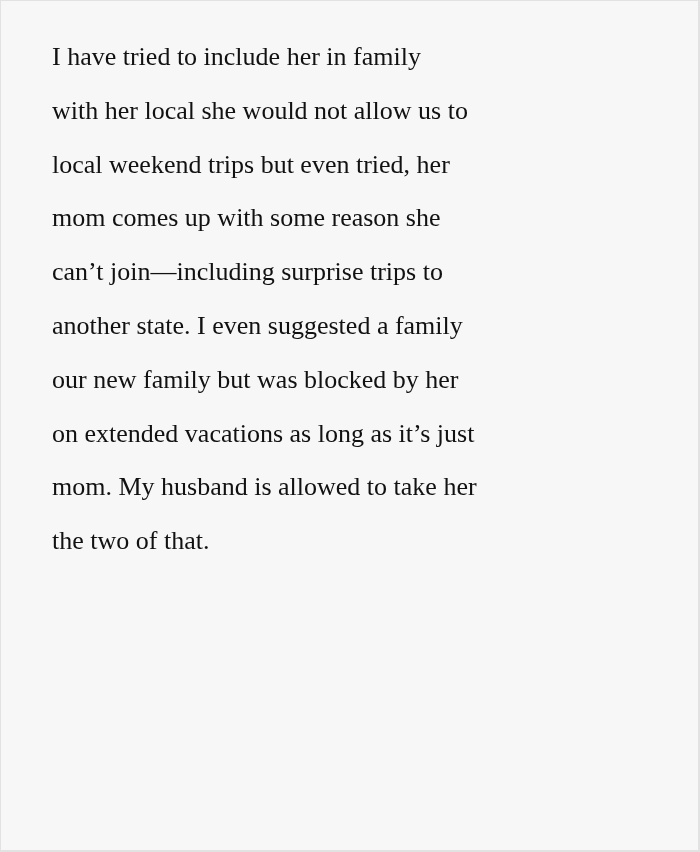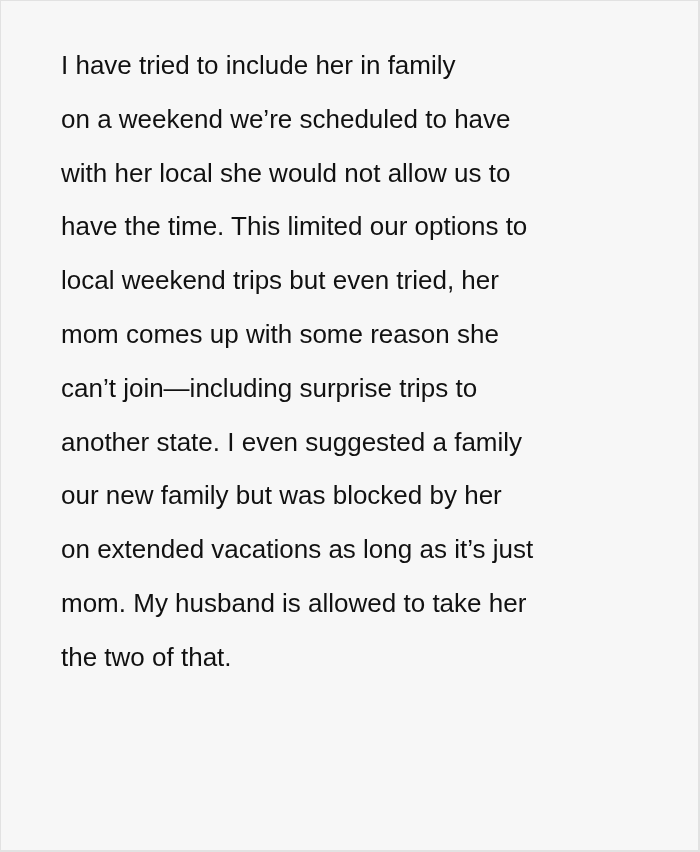--- a/index.html
+++ b/index.html
@@ -19,42 +19,40 @@
       height: 852px;
       background: #f7f7f7;
       border: 1px solid #e2e2e2;
       border-right-width: 2px;
       border-bottom-width: 2px;
     }
     .text-block {
       position: absolute;
       left: 44px;
       top: 22px;
-      margin: 16px;
-      font-family: Liberation Sans, sans-serif;
+      margin: 7px;
+      font-family: Liberation Serif, serif;
       font-size: 26px;
       line-height: 53.8px;
       color: #111111;
       letter-spacing: 0;
       white-space: nowrap;
     }
     .line {
       display: block;
       height: 53.8px;
     }
   </style>
 </head>
 <body>
 
 <div class="card">
   <p class="text-block">
     <span class="line">I have tried to include her in family</span>
-    <span class="line">on a weekend we’re scheduled to have</span>
     <span class="line">with her local she would not allow us to</span>
-    <span class="line">have the time. This limited our options to</span>
     <span class="line">local weekend trips but even tried, her</span>
     <span class="line">mom comes up with some reason she</span>
     <span class="line">can’t join—including surprise trips to</span>
     <span class="line">another state. I even suggested a family</span>
     <span class="line">our new family but was blocked by her</span>
     <span class="line">on extended vacations as long as it’s just</span>
     <span class="line">mom. My husband is allowed to take her</span>
     <span class="line">the two of that.</span>
   </p>
 </div>

